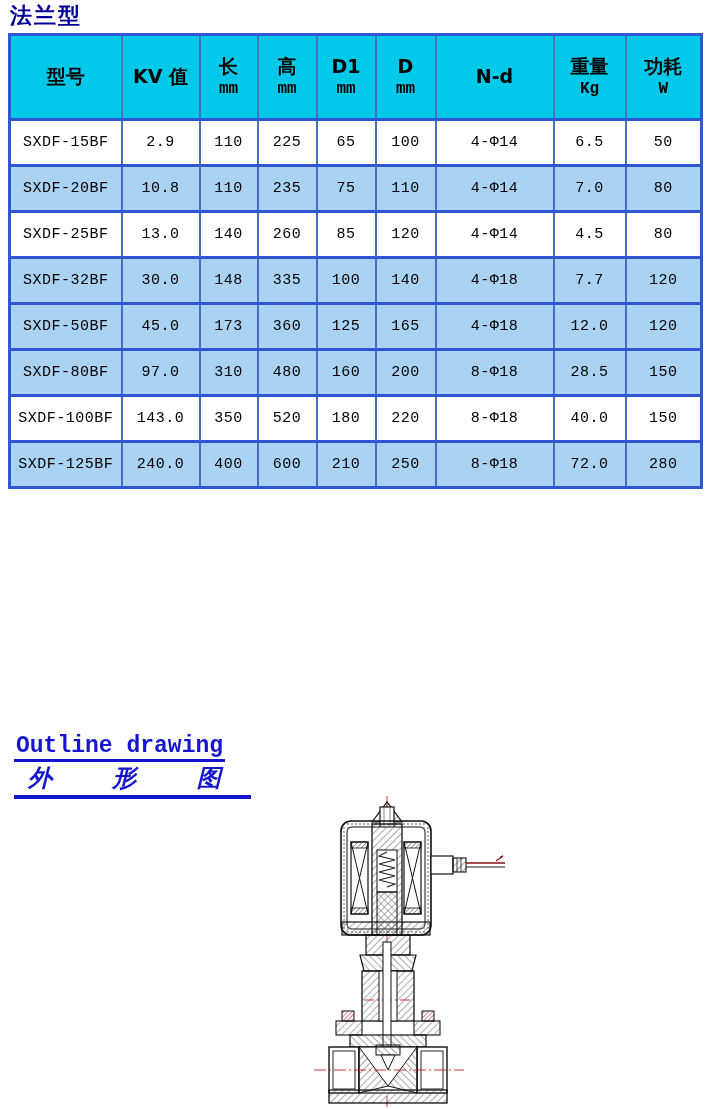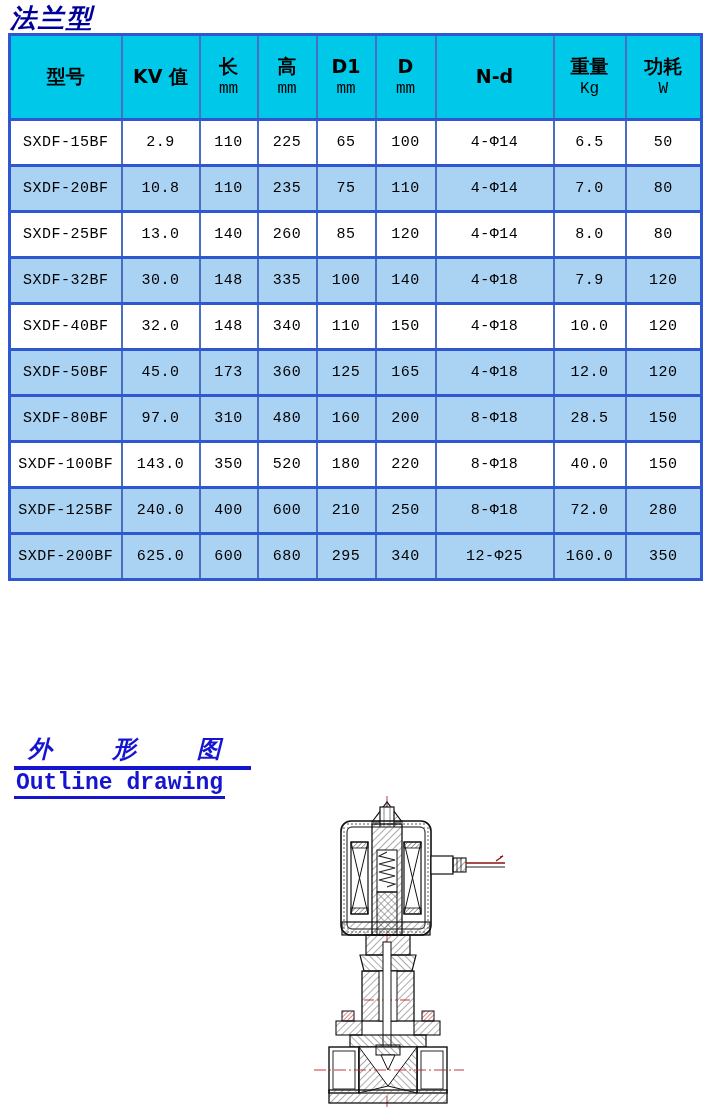--- a/index.html
+++ b/index.html
@@ -13,21 +13,21 @@
   }
   html,body{margin:0;padding:0;}
   body{
     width:708px;height:1109px;position:relative;background:#ffffff;
     font-family:"Liberation Mono","DejaVu Sans Mono",monospace;
     color:#000;overflow:hidden;
   }
   .page-title{
     position:absolute;left:10px;top:1px;
     font-family:"DejaVu Sans",sans-serif;
-    font-size:26px;font-weight:bold;font-style:italic;
+    font-size:22px;font-weight:bold;
     color:var(--navy);letter-spacing:2px;
   }
   table.spec{
     position:absolute;left:8px;top:33px;width:692px;
     border-collapse:collapse;table-layout:fixed;
     border:3px solid var(--border);
   }
   table.spec th, table.spec td{
     border-top:3px solid var(--border);
     border-bottom:3px solid var(--border);
@@ -37,21 +37,21 @@
     padding:0;overflow:hidden;
   }
   table.spec th{
     background:var(--headbg);
     height:82px;
     font-family:"DejaVu Sans",sans-serif;
     font-size:19px;font-weight:bold;line-height:1.25;
   }
   table.spec th .h2{
     font-family:"Liberation Mono",monospace;
-    font-size:16px;font-weight:normal;
+    font-size:16px;font-weight:bold;
   }
   table.spec td{
     height:43px;background:#ffffff;
     font-size:15px;letter-spacing:0.5px;
   }
   table.spec tr.alt td{background:var(--altbg);}
   .outline-block{
     position:absolute;left:14px;top:733px;color:var(--blue2);
   }
   .outline-cn{
@@ -151,43 +151,32 @@
         <td>80</td>
       </tr>
       <tr>
         <td>SXDF-25BF</td>
         <td>13.0</td>
         <td>140</td>
         <td>260</td>
         <td>85</td>
         <td>120</td>
         <td>4-Φ14</td>
-        <td>8.0</td>
+        <td>4.5</td>
         <td>80</td>
       </tr>
       <tr class="alt">
         <td>SXDF-32BF</td>
         <td>30.0</td>
         <td>148</td>
         <td>335</td>
         <td>100</td>
         <td>140</td>
         <td>4-Φ18</td>
-        <td>7.9</td>
-        <td>120</td>
-      </tr>
-      <tr>
-        <td>SXDF-40BF</td>
-        <td>32.0</td>
-        <td>148</td>
-        <td>340</td>
-        <td>110</td>
-        <td>150</td>
-        <td>4-Φ18</td>
-        <td>10.0</td>
+        <td>7.7</td>
         <td>120</td>
       </tr>
       <tr class="alt">
         <td>SXDF-50BF</td>
         <td>45.0</td>
         <td>173</td>
         <td>360</td>
         <td>125</td>
         <td>165</td>
         <td>4-Φ18</td>
@@ -220,37 +209,26 @@
         <td>SXDF-125BF</td>
         <td>240.0</td>
         <td>400</td>
         <td>600</td>
         <td>210</td>
         <td>250</td>
         <td>8-Φ18</td>
         <td>72.0</td>
         <td>280</td>
       </tr>
-      <tr class="alt">
-        <td>SXDF-200BF</td>
-        <td>625.0</td>
-        <td>600</td>
-        <td>680</td>
-        <td>295</td>
-        <td>340</td>
-        <td>12-Φ25</td>
-        <td>160.0</td>
-        <td>350</td>
-      </tr>
     </tbody>
 </table>
 
 <div class="outline-block">
+  <div><span class="outline-en">Outline drawing</span></div>
   <div><span class="outline-cn">外 形 图</span></div>
-  <div><span class="outline-en">Outline drawing</span></div>
 </div>
 
 <div class="valve-wrap">
 <svg viewBox="0 0 208 315" width="208" height="315">
   <defs>
     <pattern id="h1" patternUnits="userSpaceOnUse" width="5" height="5" patternTransform="rotate(45)">
       <line x1="0" y1="0" x2="0" y2="5" stroke="#5a5a5a" stroke-width="1"></line>
     </pattern>
     <pattern id="h2" patternUnits="userSpaceOnUse" width="5" height="5" patternTransform="rotate(-45)">
       <line x1="0" y1="0" x2="0" y2="5" stroke="#5a5a5a" stroke-width="1"></line>

